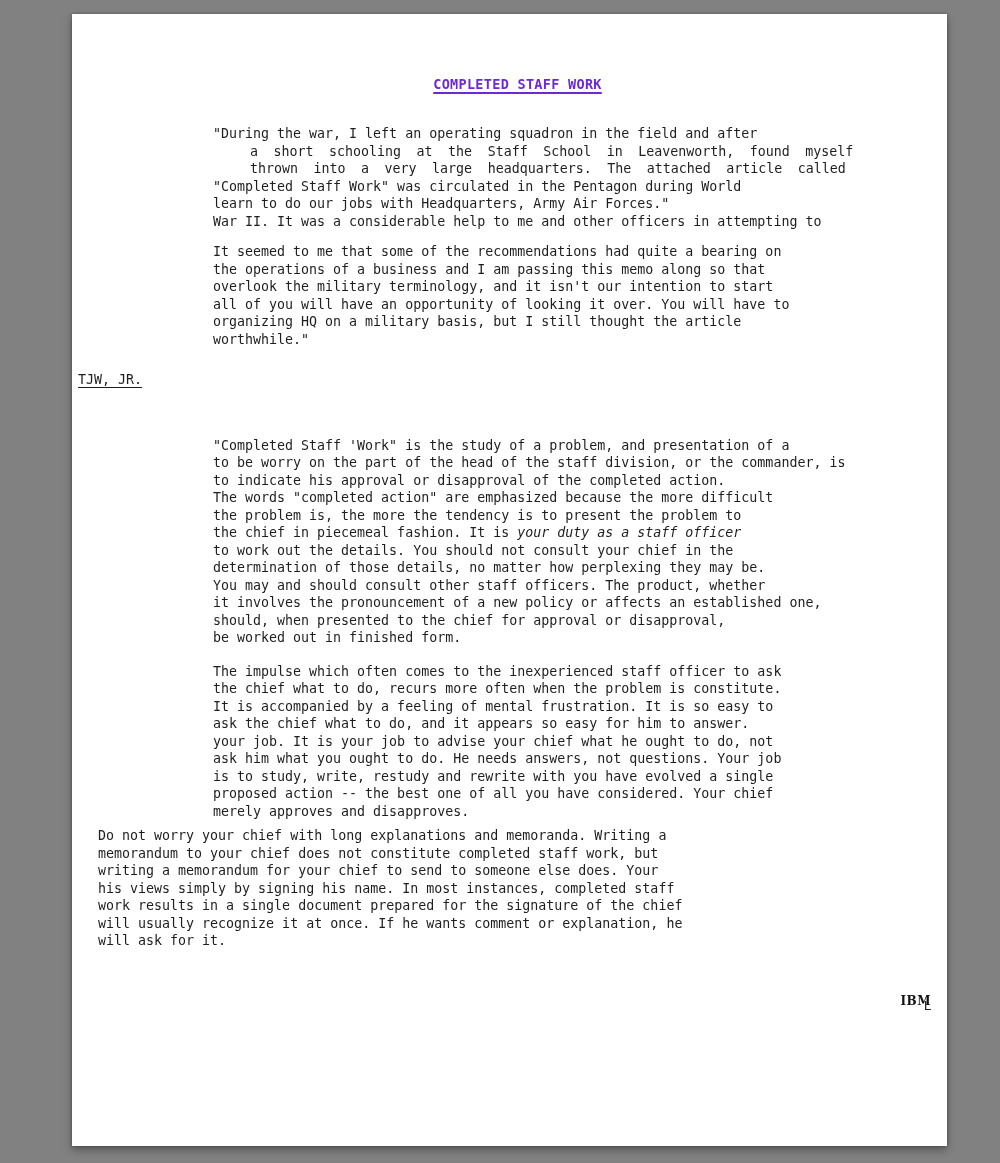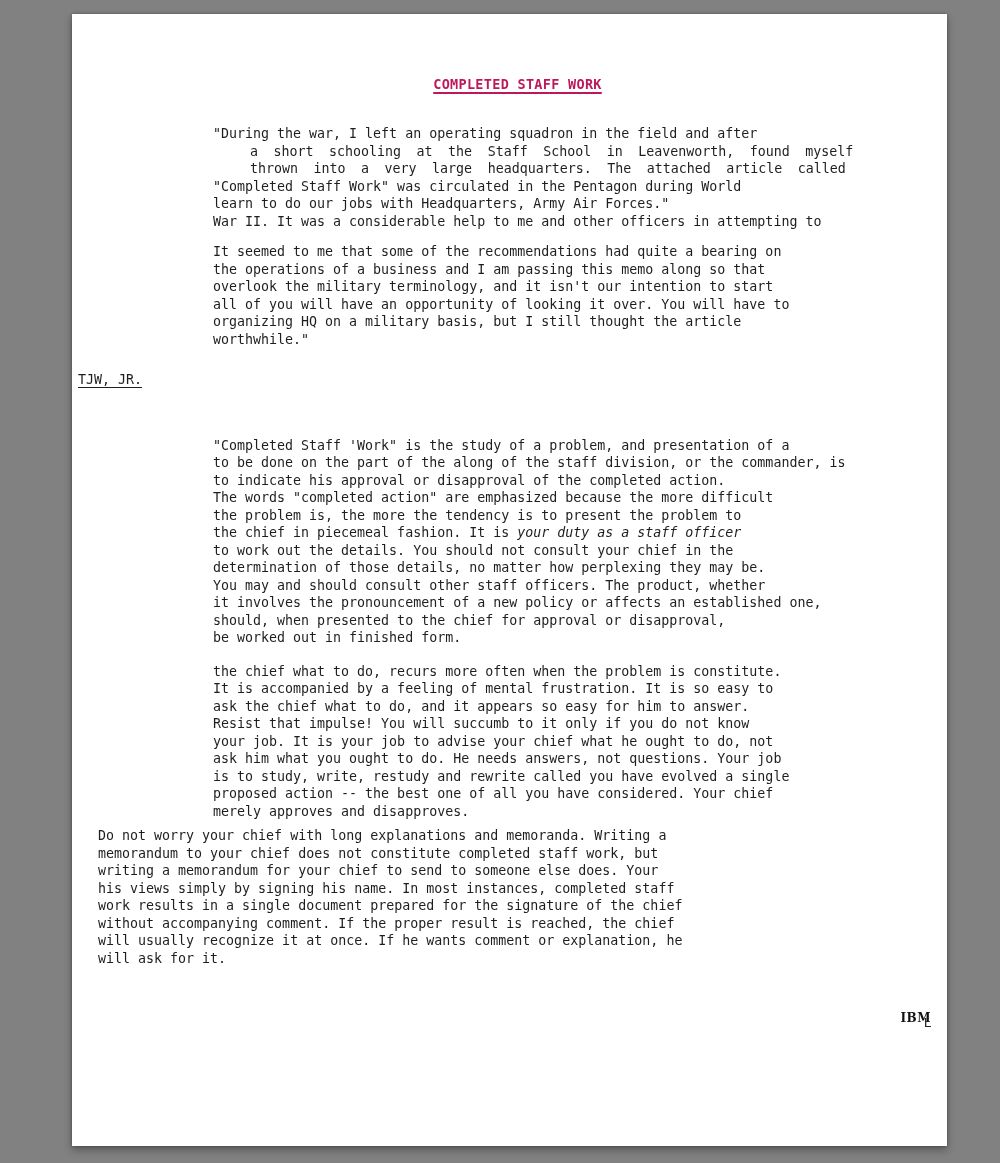--- a/index.html
+++ b/index.html
@@ -26,21 +26,21 @@
     line-height: 17.5px;
   }
 
   .doc-title {
     margin-top: 61px;
     text-align: center;
     transform: translateX(8px);
     font-weight: bold;
     font-size: 13.5px;
     line-height: 18px;
-    color: #be185d;
+    color: #6d28d9;
     text-decoration: underline;
     text-underline-offset: 3px;
     text-decoration-thickness: 1.5px;
     letter-spacing: 0.3px;
   }
 
   .para { margin-left: 141px; }
   .line { white-space: pre; }
   .line .italic { font-style: italic; }
   .line.spread { word-spacing: 7.5px; margin-left: 37px; }
@@ -111,50 +111,49 @@
           <div class="line">organizing HQ on a military basis, but I still thought the article</div>
           <div class="line">worthwhile."</div>
         </div>
       </div>
 
     <div class="signature">TJW, JR.</div>
 
     <div id="body-paras">
         <div class="para">
           <div class="line">"Completed Staff 'Work" is the study of a problem, and presentation of a</div>
-          <div class="line">to be done on the part of the along of the staff division, or the commander, is</div>
+          <div class="line">to be worry on the part of the head of the staff division, or the commander, is</div>
           <div class="line">to indicate his approval or disapproval of the completed action.</div>
           <div class="line">The words "completed action" are emphasized because the more difficult</div>
           <div class="line">the problem is, the more the tendency is to present the problem to</div>
           <div class="line"><span>the chief in piecemeal fashion. It is </span><span class="italic">your duty as a staff officer</span></div>
           <div class="line">to work out the details. You should not consult your chief in the</div>
           <div class="line">determination of those details, no matter how perplexing they may be.</div>
           <div class="line">You may and should consult other staff officers. The product, whether</div>
           <div class="line">it involves the pronouncement of a new policy or affects an established one,</div>
           <div class="line">should, when presented to the chief for approval or disapproval,</div>
           <div class="line">be worked out in finished form.</div>
         </div>
         <div class="para">
+          <div class="line">The impulse which often comes to the inexperienced staff officer to ask</div>
           <div class="line">the chief what to do, recurs more often when the problem is constitute.</div>
           <div class="line">It is accompanied by a feeling of mental frustration. It is so easy to</div>
           <div class="line">ask the chief what to do, and it appears so easy for him to answer.</div>
-          <div class="line">Resist that impulse! You will succumb to it only if you do not know</div>
           <div class="line">your job. It is your job to advise your chief what he ought to do, not</div>
           <div class="line">ask him what you ought to do. He needs answers, not questions. Your job</div>
-          <div class="line">is to study, write, restudy and rewrite called you have evolved a single</div>
+          <div class="line">is to study, write, restudy and rewrite with you have evolved a single</div>
           <div class="line">proposed action -- the best one of all you have considered. Your chief</div>
           <div class="line">merely approves and disapproves.</div>
         </div>
         <div class="para">
           <div class="line">Do not worry your chief with long explanations and memoranda. Writing a</div>
           <div class="line">memorandum to your chief does not constitute completed staff work, but</div>
           <div class="line">writing a memorandum for your chief to send to someone else does. Your</div>
           <div class="line">his views simply by signing his name. In most instances, completed staff</div>
           <div class="line">work results in a single document prepared for the signature of the chief</div>
-          <div class="line">without accompanying comment. If the proper result is reached, the chief</div>
           <div class="line">will usually recognize it at once. If he wants comment or explanation, he</div>
           <div class="line">will ask for it.</div>
         </div>
       </div>
 
     <div class="footer">
       <span class="ibm-stamp">IBM</span>
       <span class="stamp-mark">L</span>
     </div>
 

